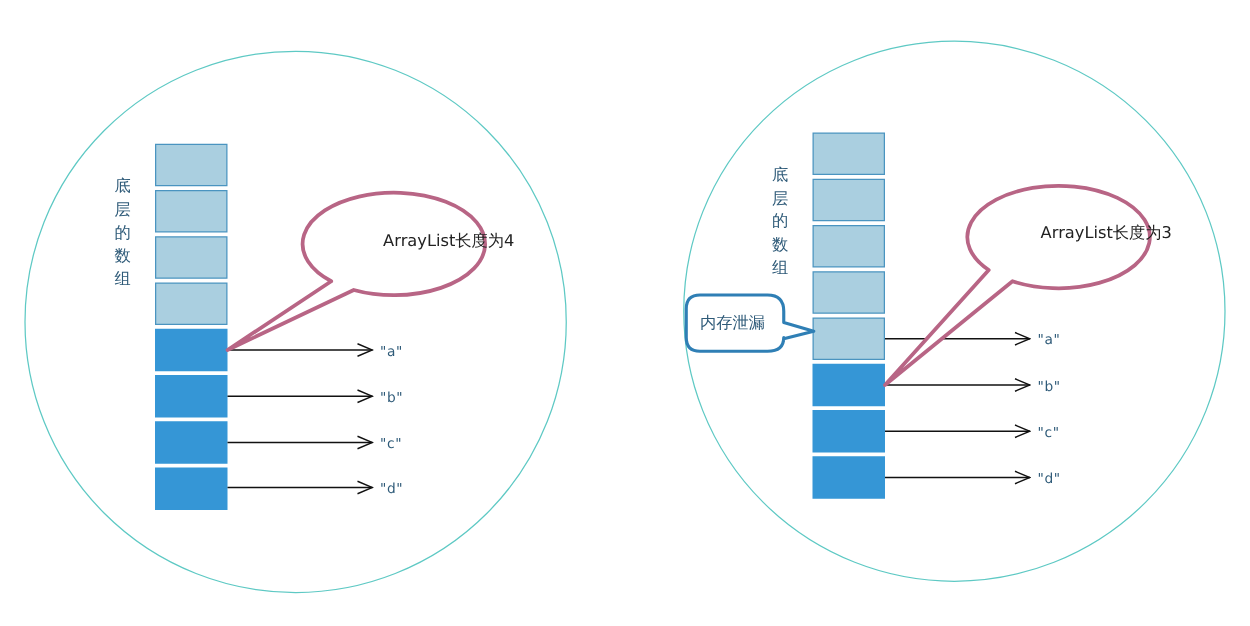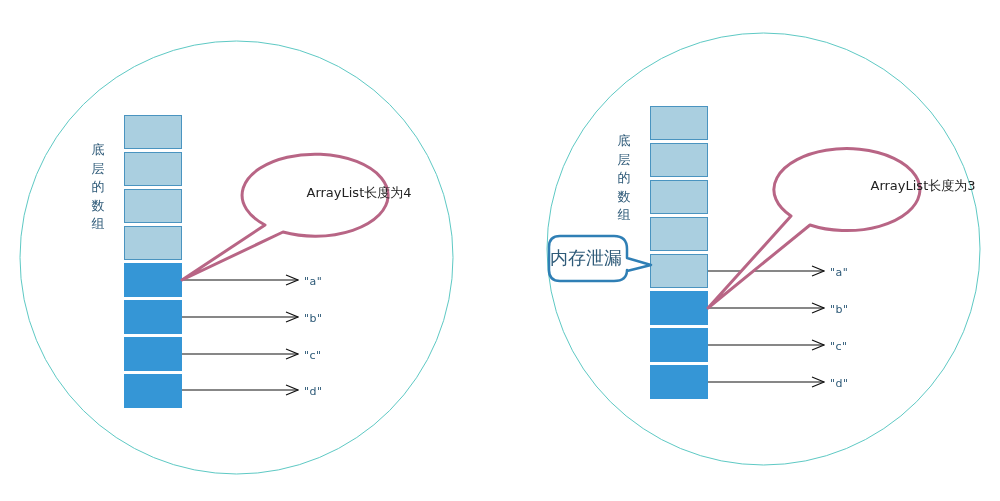--- a/index.html
+++ b/index.html
@@ -5,21 +5,21 @@
   html, body { margin: 0; padding: 0; background: #ffffff; }
   body { width: 1000px; height: 501px; position: relative; overflow: hidden;
          font-family: "DejaVu Sans", sans-serif; }
   svg { position: absolute; left: 0; top: 0; }
   .vlabel { position: absolute; width: 20px; text-align: center; color: #2e5a78;
             font-size: 13px; line-height: 18.5px; letter-spacing: 0; }
   .bubble-text { position: absolute; color: #222; font-size: 13px; white-space: nowrap;
                  transform: translate(-50%, -50%); margin-left: 48px; }
   .val { position: absolute; color: #2e5a78; font-size: 11px; white-space: nowrap;
          transform: translateY(-50%); letter-spacing: 0.5px; }
-  .leak-text { position: absolute; color: #2e5a78; font-size: 18px; white-space: nowrap;
+  .leak-text { position: absolute; color: #2e5a78; font-size: 13px; white-space: nowrap;
                transform: translate(-50%, -50%); }
 </style>
 </head>
 <body>
 
 <svg width="1000" height="501" viewBox="0 0 1000 501">
   <defs>
     <marker id="openArrow" markerWidth="14" markerHeight="12" refX="13" refY="6" orient="auto" markerUnits="userSpaceOnUse">
       <path d="M1,1 L13,6 L1,11" fill="none" stroke="#111" stroke-width="1.1"></path>
     </marker>
@@ -82,18 +82,18 @@
 <div class="val" style="left:304px; top:355px;">"c"</div>
 <div class="val" style="left:304px; top:391px;">"d"</div>
 
 <div class="vlabel" style="left:614px; top:132px;">
   <div>底</div>
   <div>层</div>
   <div>的</div>
   <div>数</div>
   <div>组</div>
 </div>
-<div class="bubble-text" style="left:875px; top:186px;">ArrayList长度为3</div>
+<div class="bubble-text" style="left:837px; top:186px;">ArrayList长度为3</div>
 <div class="leak-text" style="left:586px; top:258px;">内存泄漏</div>
 <div class="val" style="left:830px; top:272px;">"a"</div>
 <div class="val" style="left:830px; top:309px;">"b"</div>
 <div class="val" style="left:830px; top:346px;">"c"</div>
 <div class="val" style="left:830px; top:383px;">"d"</div>
 
 </body></html>

